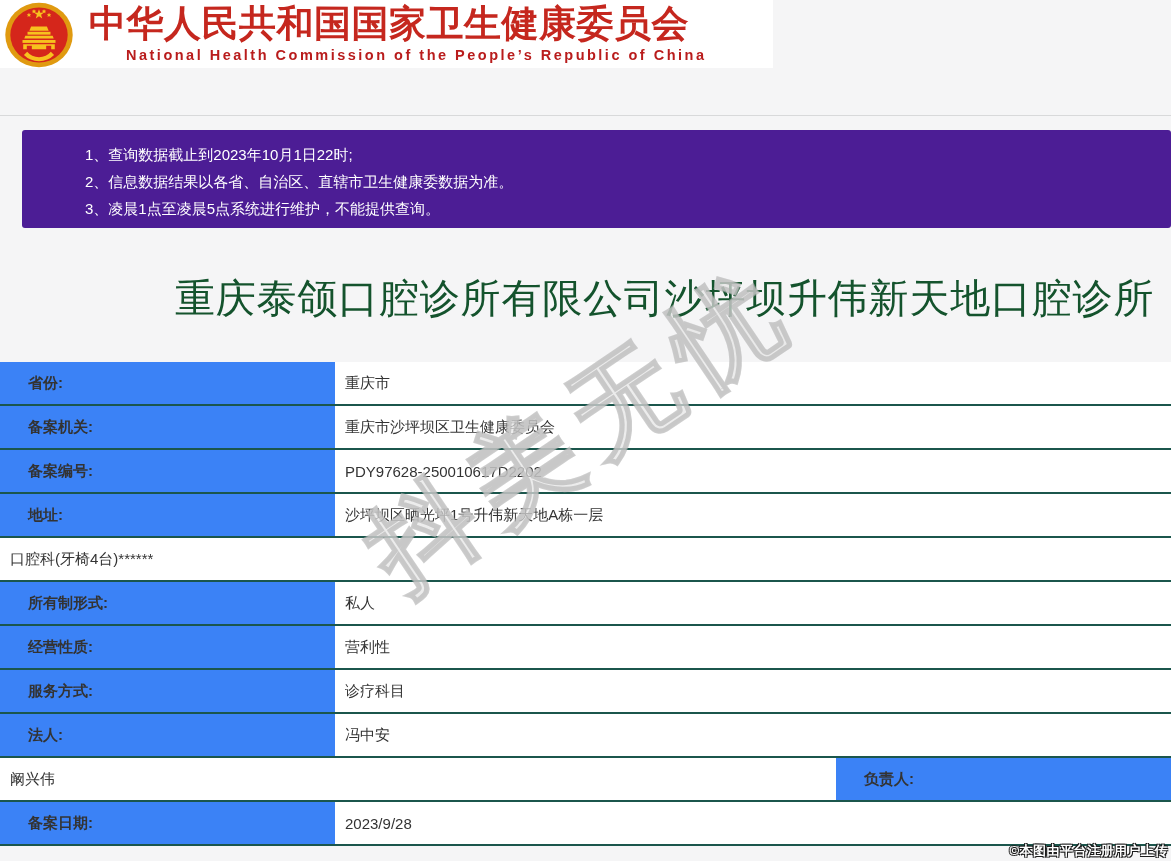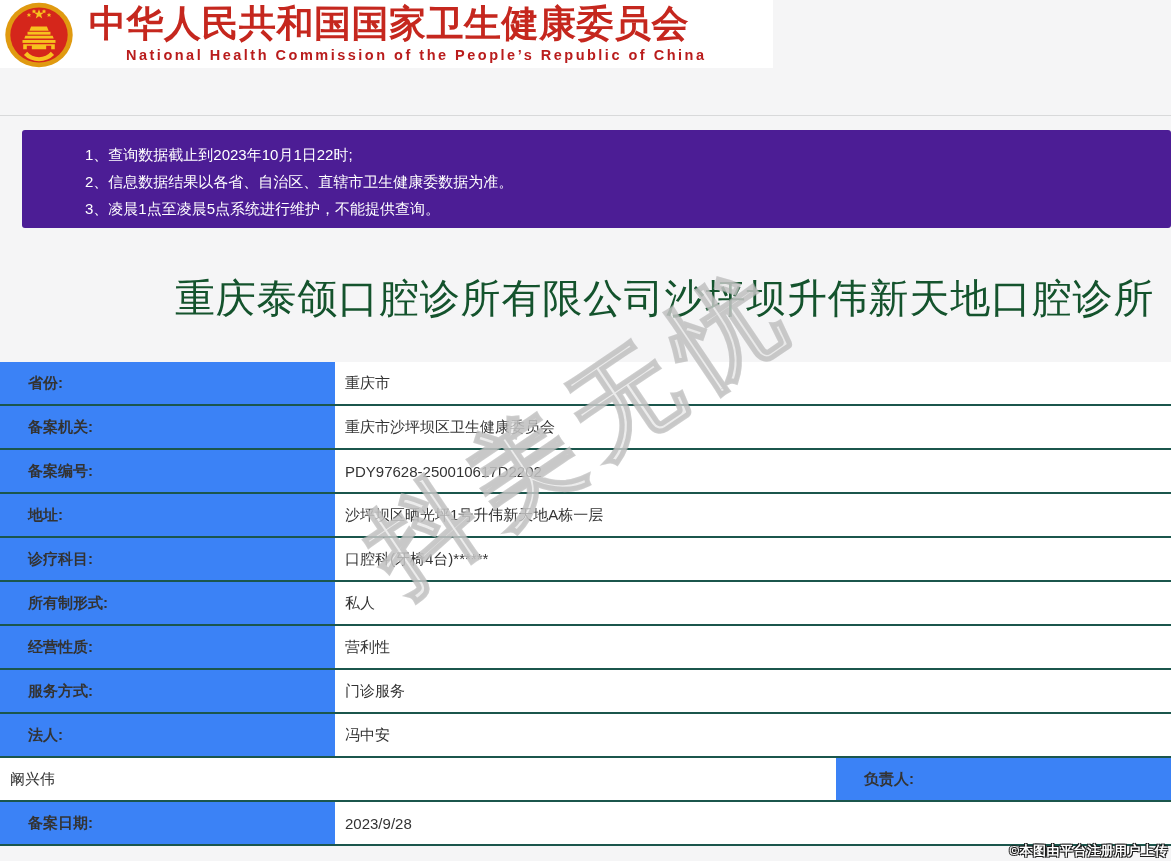--- a/index.html
+++ b/index.html
@@ -146,37 +146,36 @@
     <div class="cell label">备案编号:</div>
     <div class="cell value">PDY97628-250010617D2202</div>
   </div>
 
   <div class="row">
     <div class="cell label">地址:</div>
     <div class="cell value">沙坪坝区晒光坪1号升伟新天地A栋一层</div>
   </div>
 
   <div class="row">
-    <div class="cell label">诊疗科目:</div>
     <div class="cell value">口腔科(牙椅4台)******</div>
   </div>
 
   <div class="row">
     <div class="cell label">所有制形式:</div>
     <div class="cell value">私人</div>
   </div>
 
   <div class="row">
     <div class="cell label">经营性质:</div>
     <div class="cell value">营利性</div>
   </div>
 
   <div class="row">
     <div class="cell label">服务方式:</div>
-    <div class="cell value">门诊服务</div>
+    <div class="cell value">诊疗科目</div>
   </div>
 
   <div class="row">
     <div class="cell label">法人:</div>
     <div class="cell value">冯中安</div>
   </div>
 
   <div class="row">
     <div class="cell value">阚兴伟</div>
     <div class="cell label">负责人:</div>

